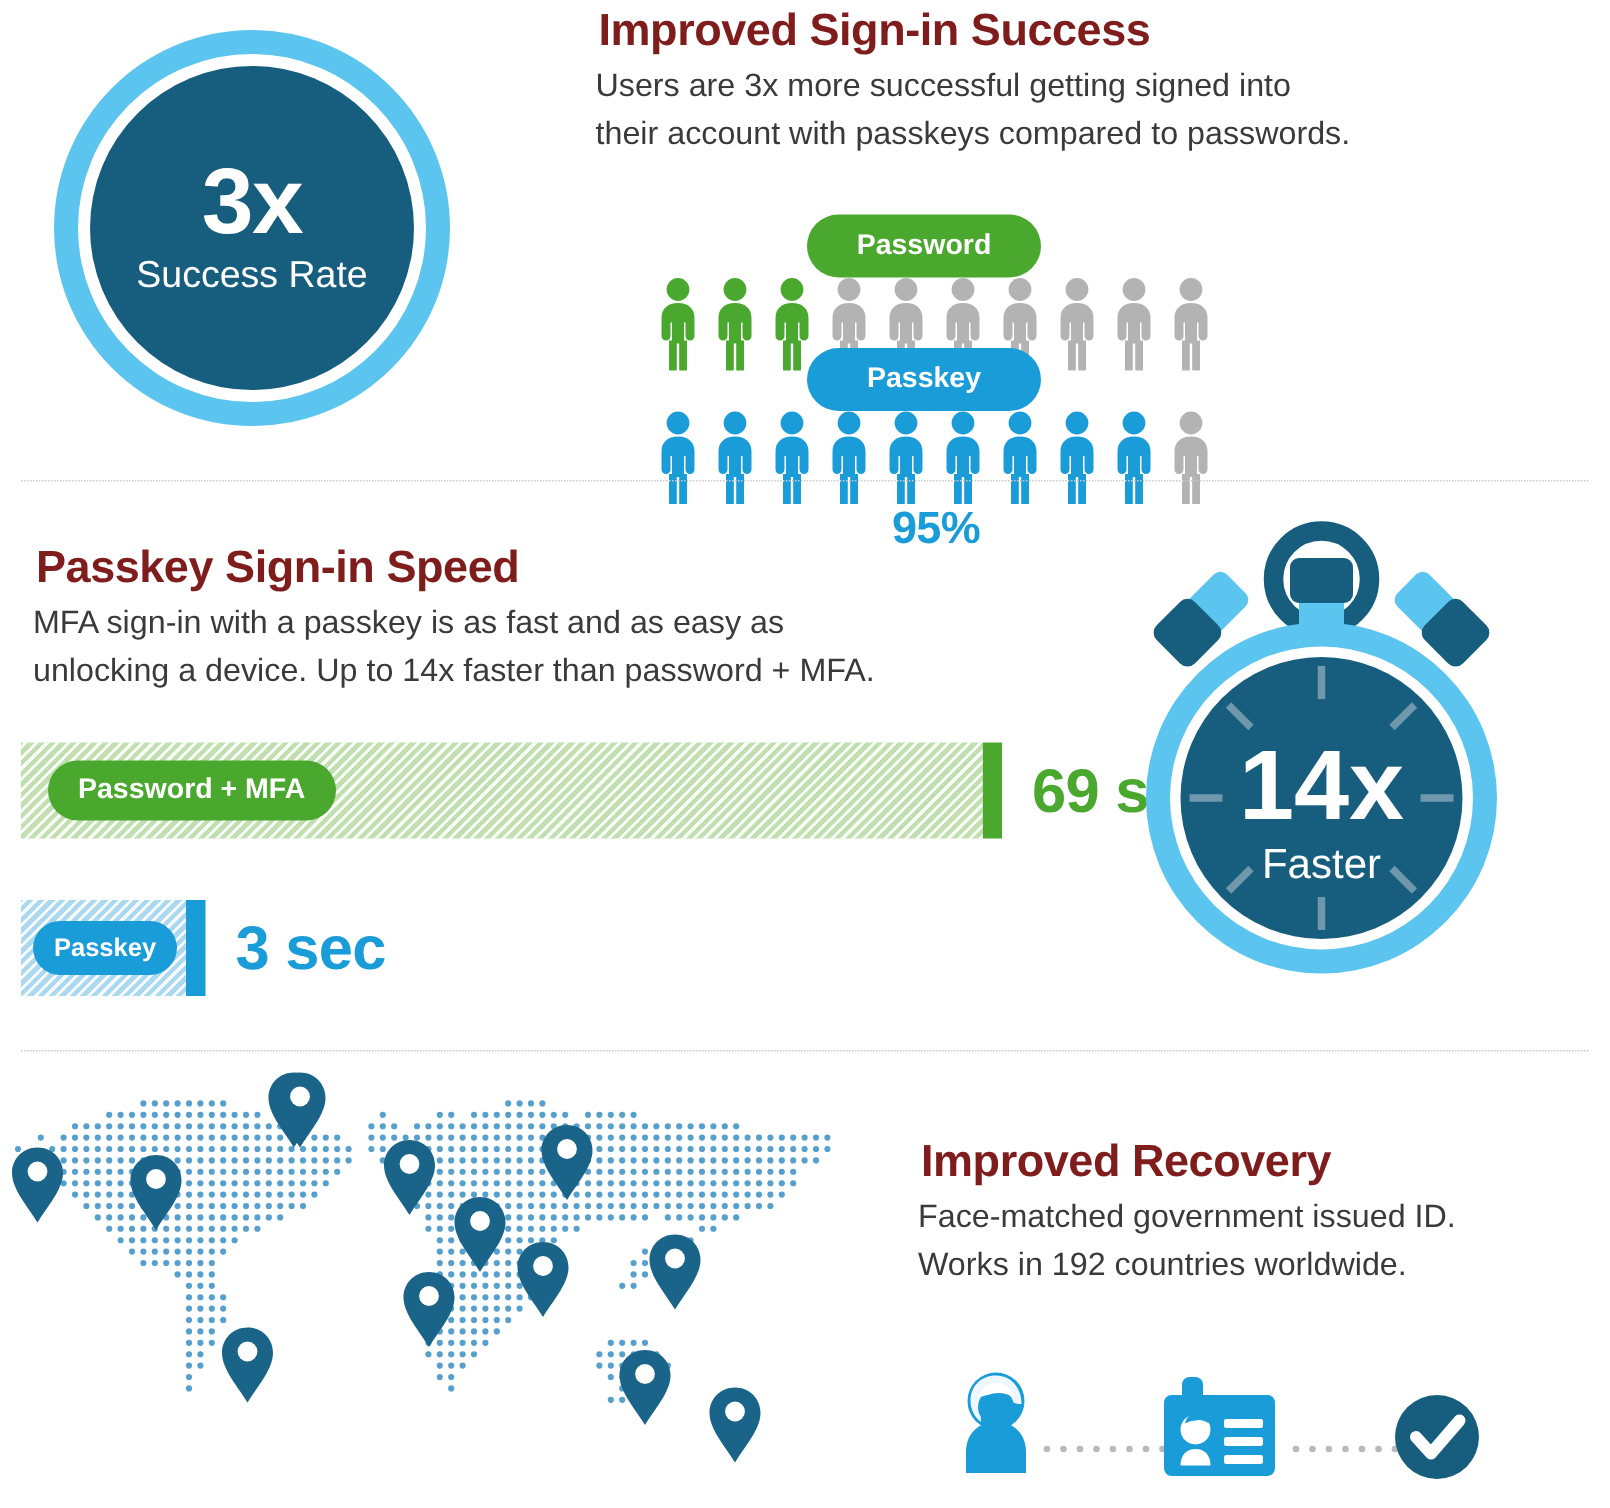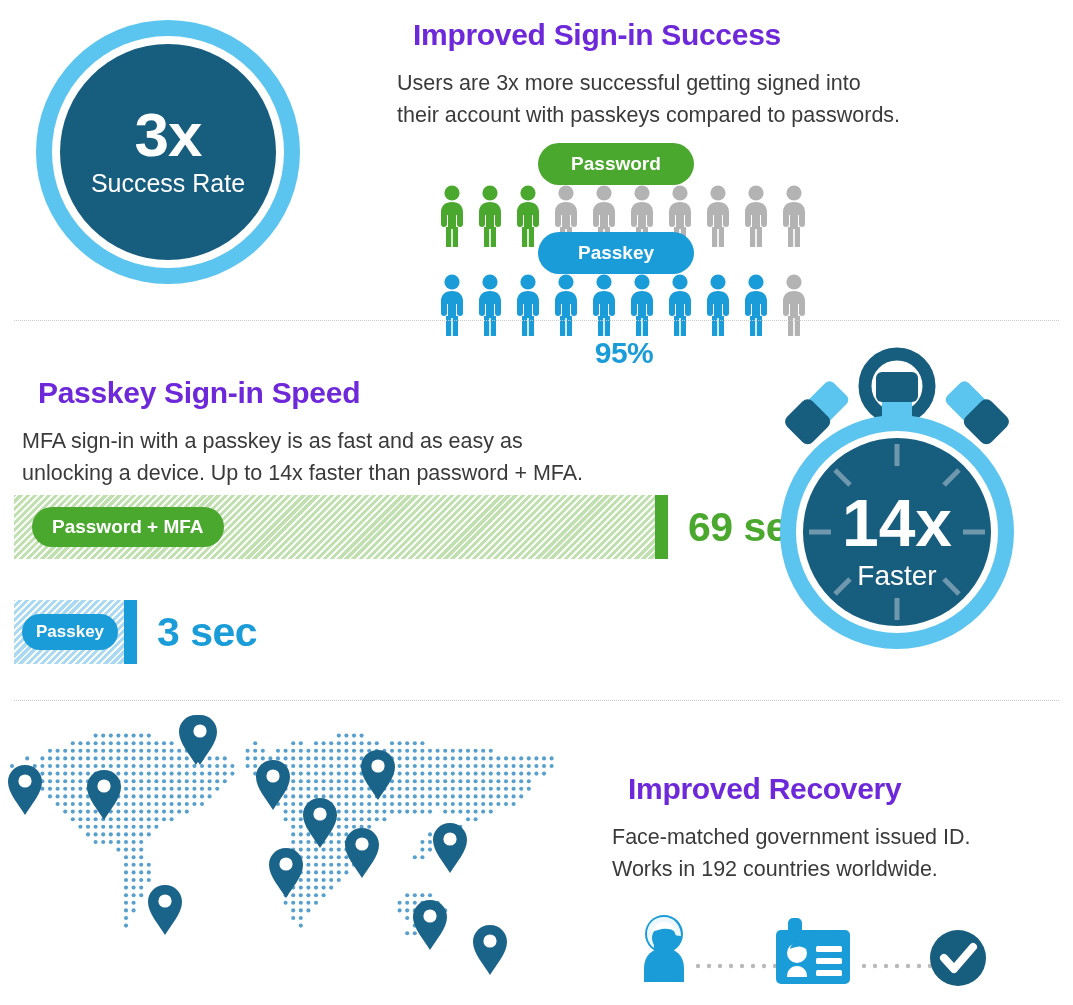--- a/index.html
+++ b/index.html
@@ -19,25 +19,25 @@
   
   .section { position: absolute; left: 0; width: 1073px; }
   .divider {
     position: absolute;
     left: 14px;
     width: 1045px;
     height: 1px;
     border-top: 1px dotted #c9c9c9;
   }
   h2.heading {
-    margin: 16px;
+    margin: 2px;
     font-size: 30px;
     font-weight: bold;
     letter-spacing: -0.3px;
-    color: #6d28d9;
+    color: #7f1d1d;
     line-height: 1.15;
   }
   p.body-text {
     margin: 4px 0 0 0;
     font-size: 21.5px;
     font-weight: normal;
     color: #3a3a3a;
     line-height: 1.33;
   }
 
@@ -161,21 +161,21 @@
   .sec-value {
     margin-left: 20px;
     font-size: 41px;
     font-weight: bold;
     letter-spacing: -0.5px;
     white-space: nowrap;
   }
   .sec-green { color: #4ba82e; }
   .sec-blue  { color: #1a9cd8; }
 
-  .stopwatch { position: absolute; left: 762px; top: 22px; }
+  .stopwatch { position: absolute; left: 746px; top: 22px; }
 
   
   #section-recovery { top: 700px; height: 305px; }
   .worldmap { position: absolute; left: 8px; top: 14px; }
   .text-block-recovery { position: absolute; left: 612px; top: 56px; width: 440px; }
   .recovery-flow { position: absolute; left: 630px; top: 910px; }
 </style>
 </head>
 <body>
 

